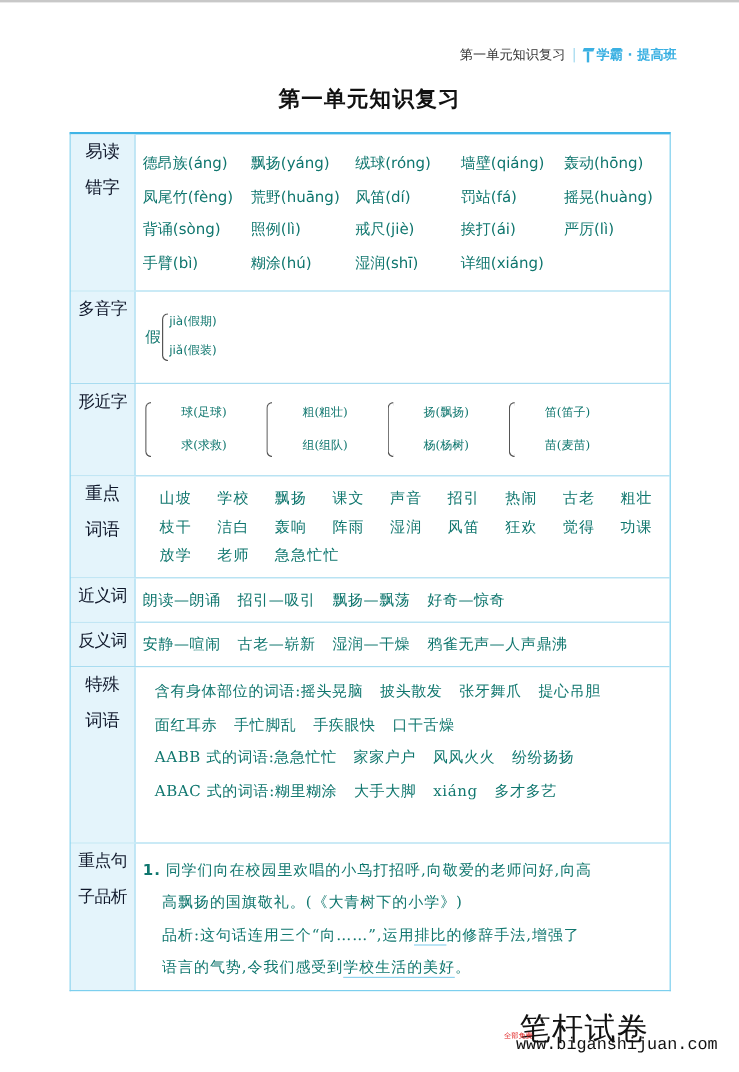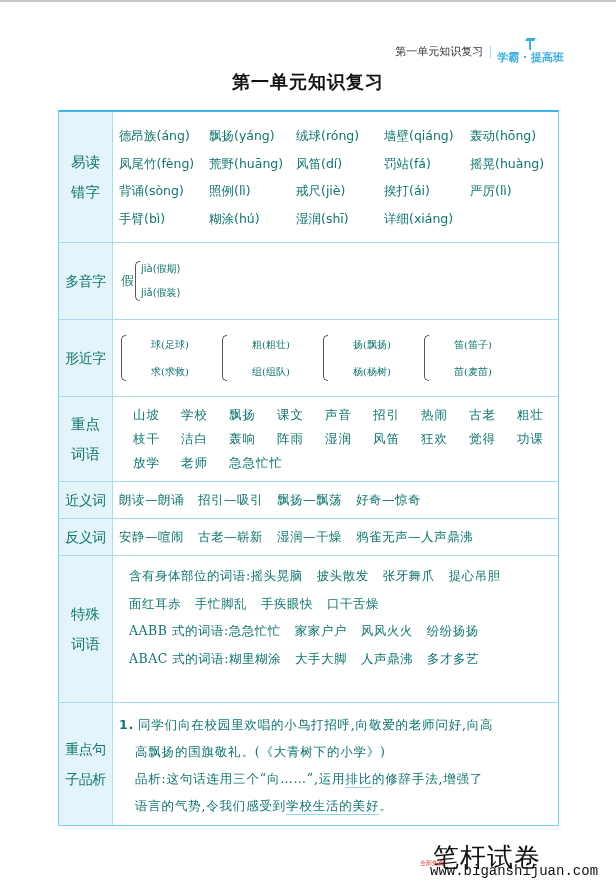--- a/index.html
+++ b/index.html
@@ -3,31 +3,31 @@
 <meta charset="utf-8">
 <style>
   * { box-sizing: border-box; margin: 0; padding: 0; }
   html, body { width: 616px; height: 893px; background: #ffffff; overflow: hidden; }
   body { position: relative; font-family: "DejaVu Serif", "Liberation Serif", serif; color: #222; }
 
   .topbar { position: absolute; left: 0; top: 0; width: 616px; height: 2px; background: #c8c8c8; }
 
   .running-head { position: absolute; top: 38px; right: 52px; display: flex; align-items: center; font-family: "DejaVu Sans", "Liberation Sans", sans-serif; font-size: 11px; color: #333; }
   .running-head .sep { width: 1px; height: 12px; background: #9fd8ee; margin: 0 6px 0 7px; }
-  .running-head .brand { color: #3ab0e2; font-weight: bold; display: flex; align-items: center; flex-direction: column; }
+  .running-head .brand { color: #3ab0e2; font-weight: bold; display: flex; align-items: center; }
   .running-head .brand .cap { width: 10px; height: 12px; margin-right: 2px; position: relative; }
   .running-head .brand .cap::before { content: ""; position: absolute; left: 1px; top: 0; width: 9px; height: 3px; background: #3ab0e2; transform: skewX(-20deg); }
   .running-head .brand .cap::after { content: ""; position: absolute; left: 4px; top: 3px; width: 2px; height: 9px; background: #3ab0e2; }
 
   .page-title { position: absolute; top: 70px; left: 0; width: 616px; text-align: center; font-family: "DejaVu Sans", "Liberation Sans", sans-serif; font-weight: bold; font-size: 18px; color: #111; letter-spacing: 1px; }
 
   .table { position: absolute; left: 58px; top: 110px; width: 501px; border: 1.5px solid #7ccfee; border-top: 2px solid #3fb4e6; }
   .row { display: flex; border-top: 1px solid #a8dcf0; }
   .row:first-child { border-top: none; }
-  .label { width: 54px; flex: none; background: #e4f4fb; border-right: 1.5px solid #a8dcf0; display: flex; align-items: center; justify-content: center; text-align: center; font-family: "DejaVu Sans", "Liberation Sans", sans-serif; font-size: 14.5px; color: #0f766e; line-height: 30px; }
+  .label { width: 54px; flex: none; background: #e4f4fb; border-right: 1.5px solid #a8dcf0; display: flex; justify-content: center; text-align: center; font-family: "DejaVu Sans", "Liberation Sans", sans-serif; font-size: 14.5px; color: #0f172a; line-height: 30px; }
   .label.narrow { font-size: 14px; letter-spacing: -0.5px; }
   .content { flex: 1; padding: 0 0 0 6px; font-size: 12.5px; color: #0f766e; }
 
   
   .r1 { height: 130px; }
   .r1 .content { padding-top: 10px; }
   .grid4 { display: grid; grid-template-columns: 90px 87px 88px 86px auto; row-gap: 0; }
   .grid4 .cell { height: 27.5px; line-height: 27.5px; white-space: nowrap; font-size: 12.5px; }
   .py { font-family: "DejaVu Sans", "Liberation Sans", sans-serif; font-size: 12.5px; }
 
@@ -244,21 +244,21 @@
       <div class="line">
         <span>含有身体部位的词语:</span><span class="w">摇头晃脑</span><span class="w">披头散发</span><span class="w">张牙舞爪</span><span>提心吊胆</span>
       </div>
       <div class="line">
         <span class="w">面红耳赤</span><span class="w">手忙脚乱</span><span class="w">手疾眼快</span><span>口干舌燥</span>
       </div>
       <div class="line">
         <span>AABB 式的词语:</span><span class="w">急急忙忙</span><span class="w">家家户户</span><span class="w">风风火火</span><span>纷纷扬扬</span>
       </div>
       <div class="line">
-        <span>ABAC 式的词语:</span><span class="w">糊里糊涂</span><span class="w">大手大脚</span><span class="w">人声鼎沸</span><span>多才多艺</span>
+        <span>ABAC 式的词语:</span><span class="w">糊里糊涂</span><span class="w">大手大脚</span><span class="w">xiáng</span><span>多才多艺</span>
       </div>
     </div>
   </div>
 
   <div class="row r8">
     <div class="label narrow">
       <div>
         <div>重点句</div>
         <div>子品析</div>
       </div>

